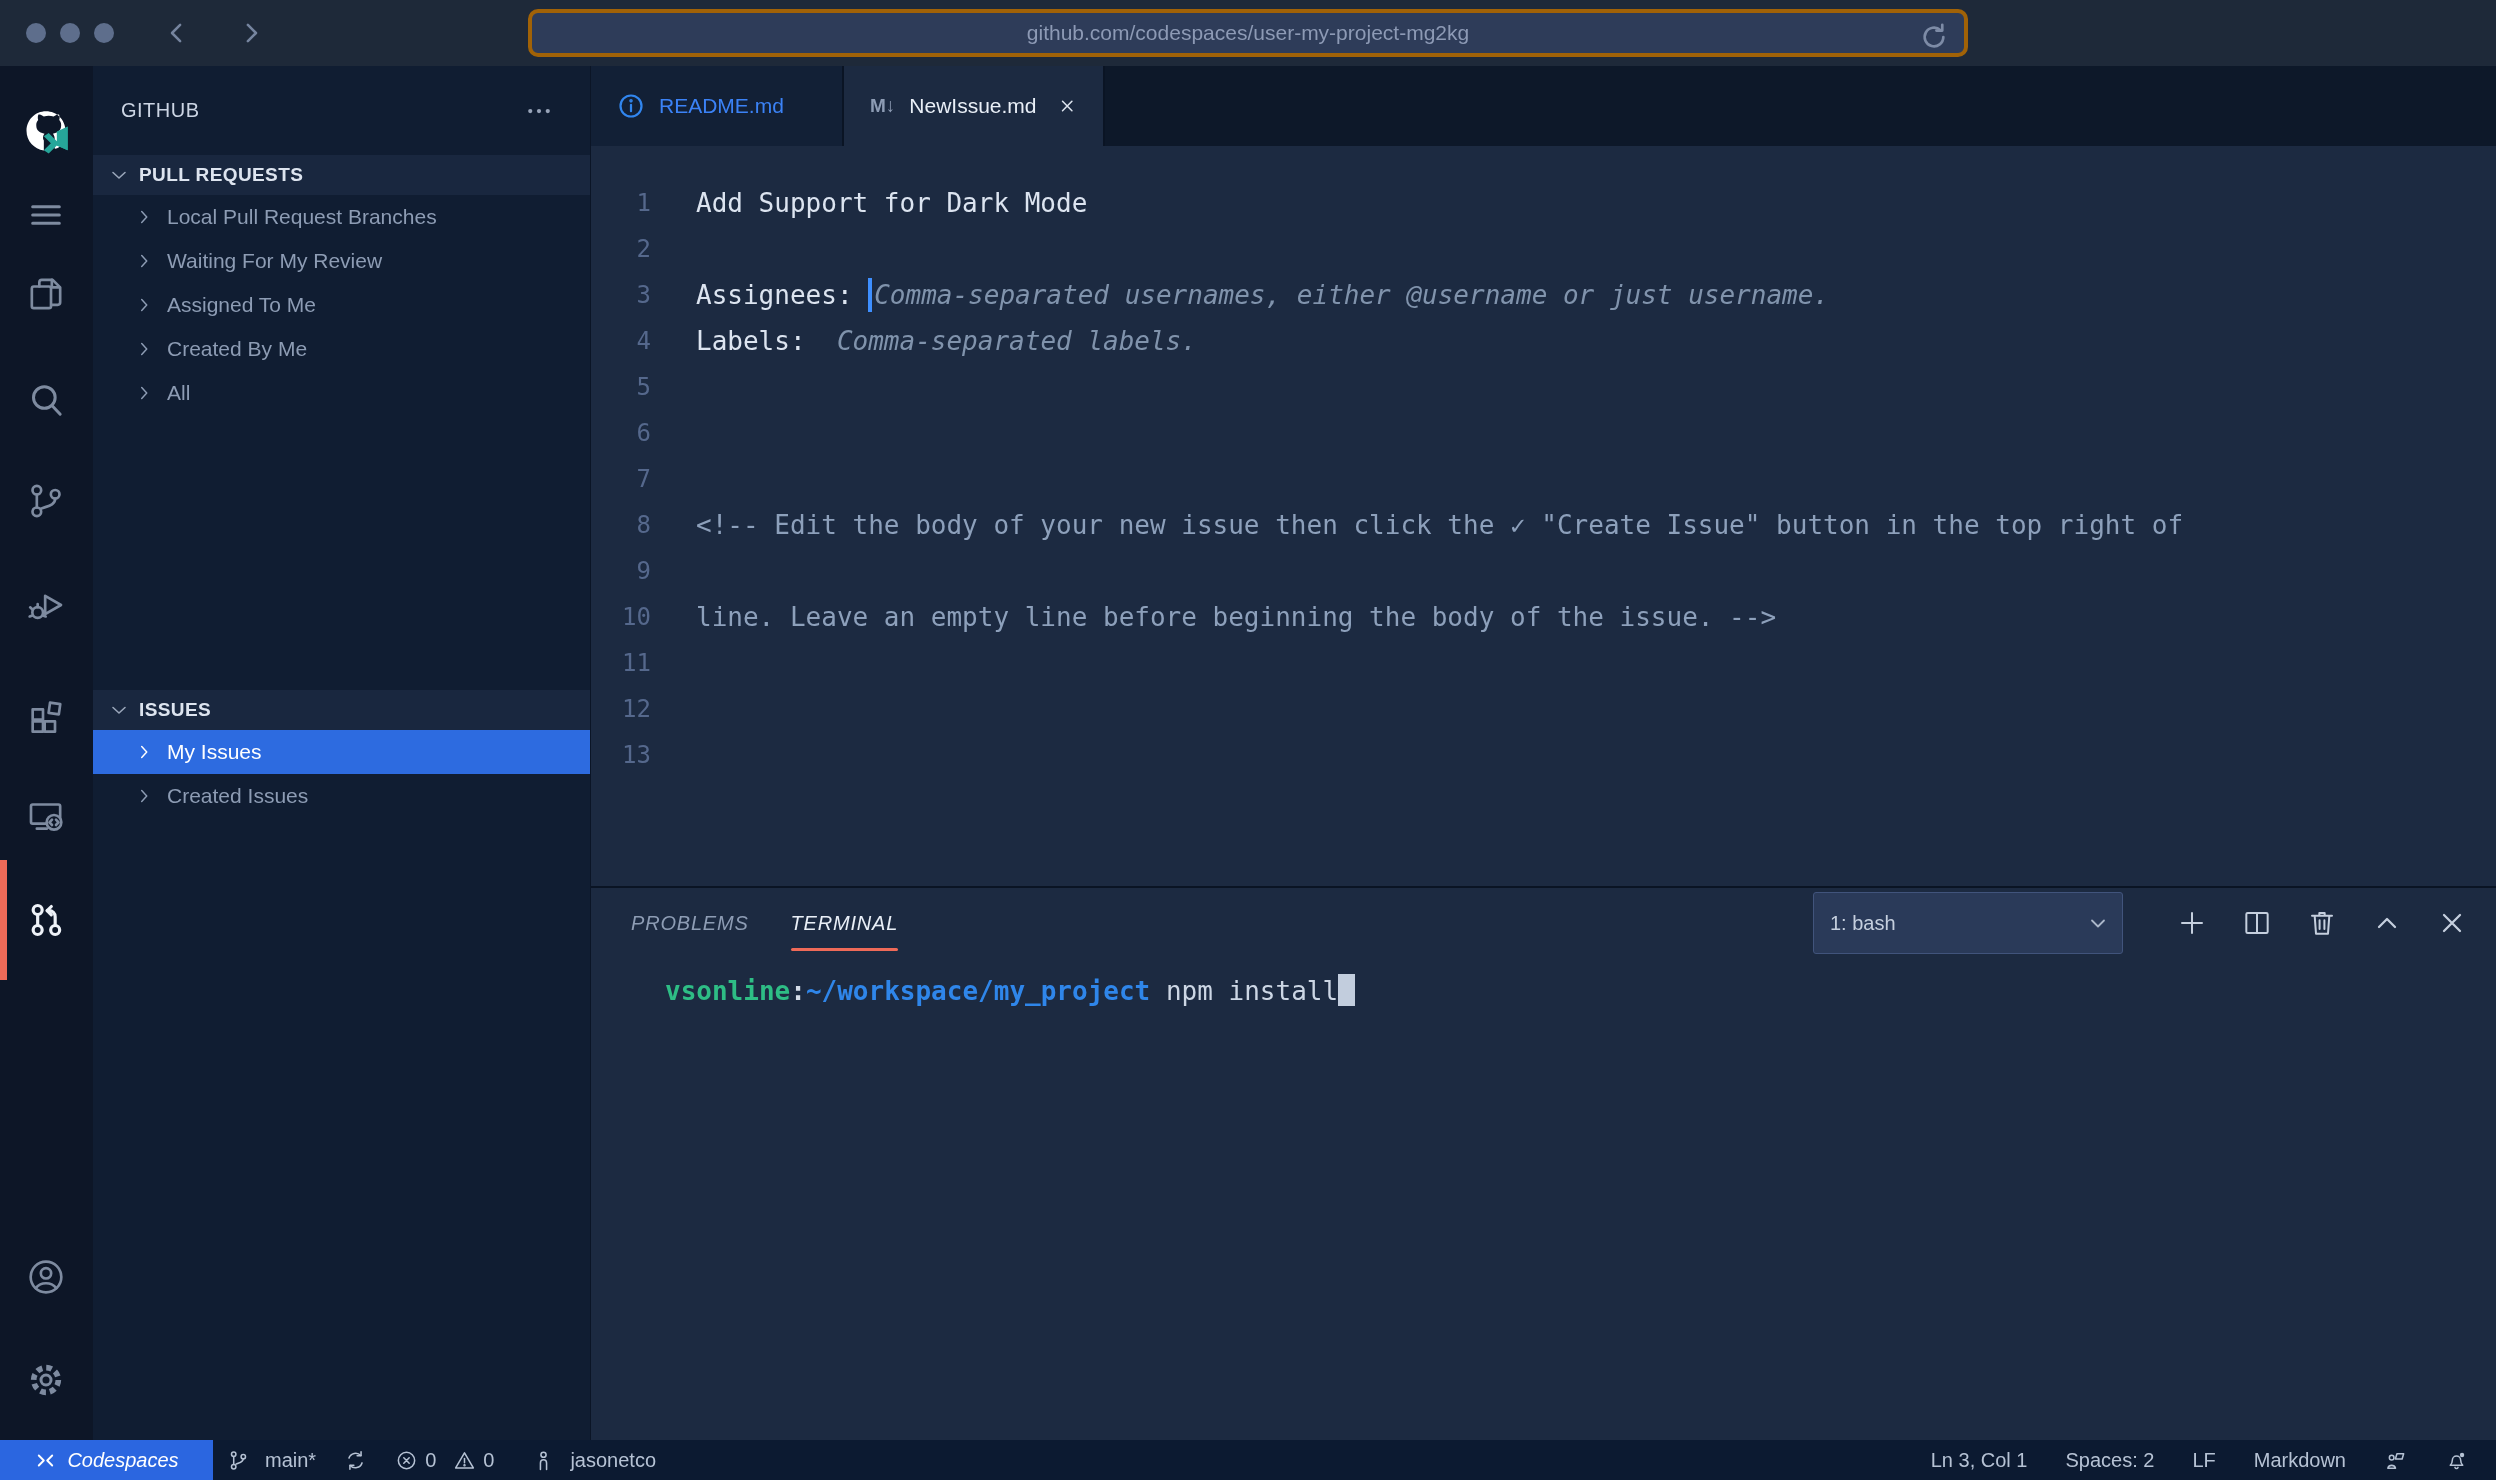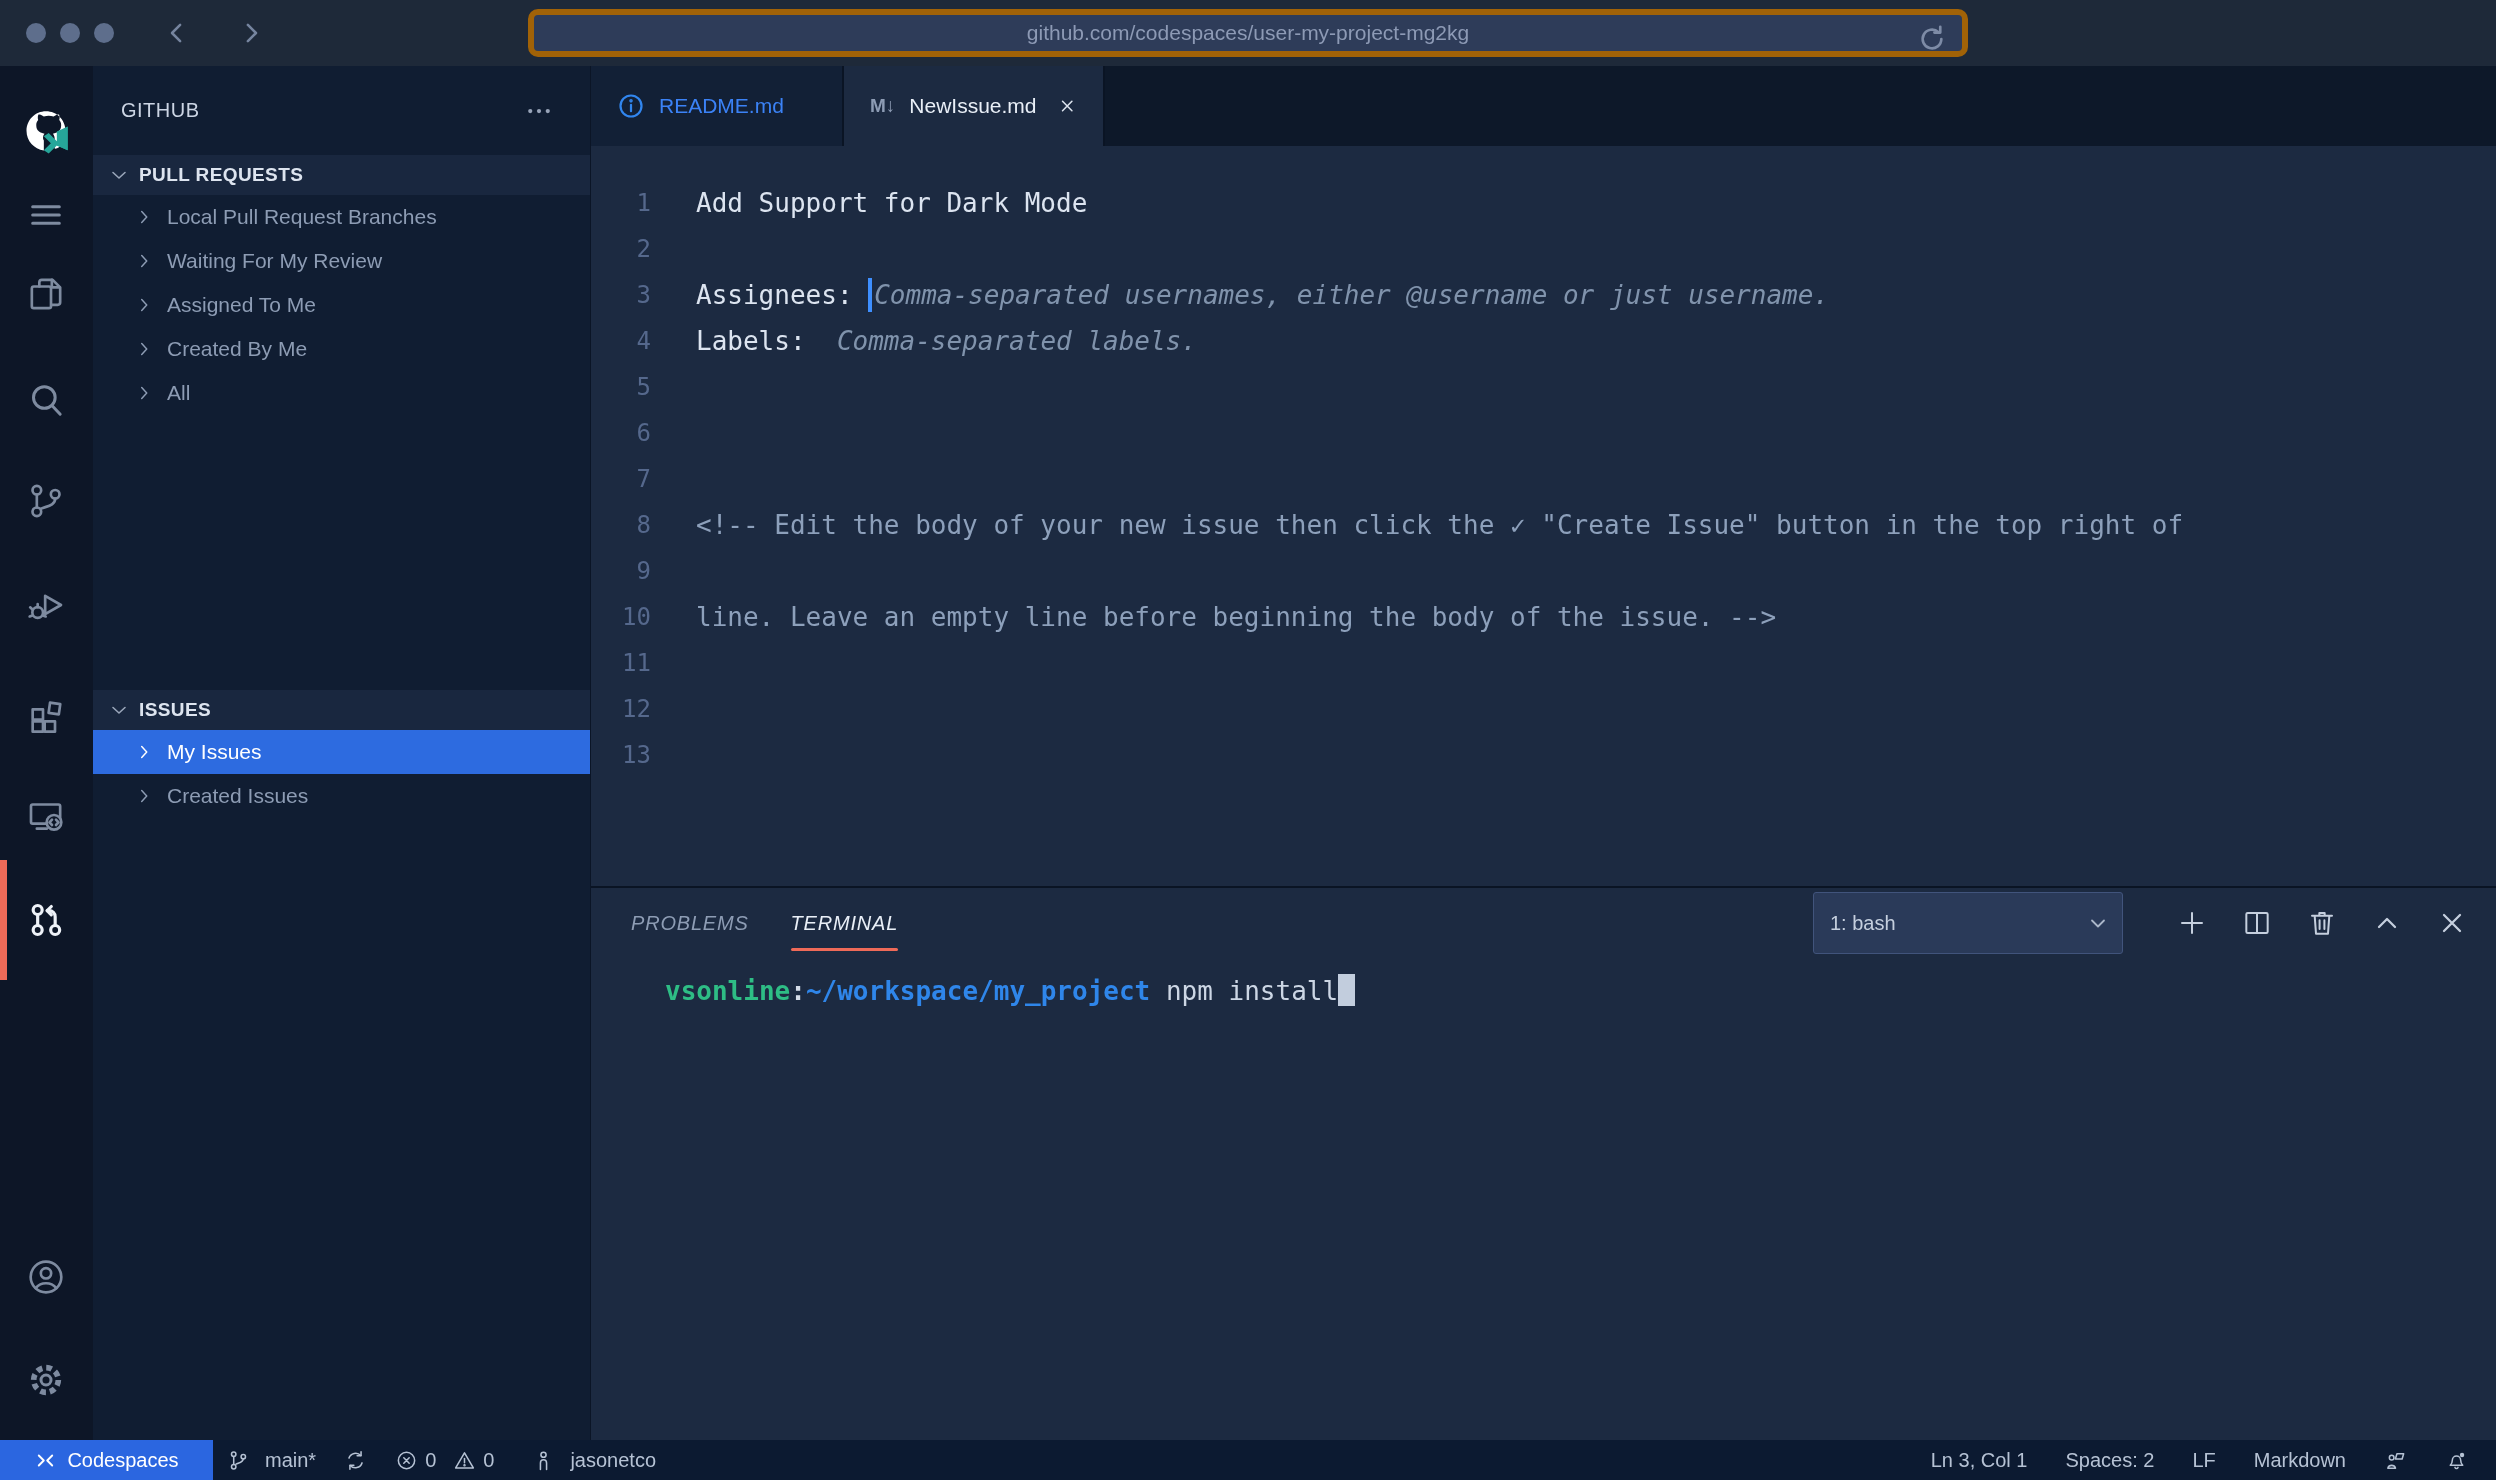--- a/index.html
+++ b/index.html
@@ -9,21 +9,21 @@
             background:#1e2939; display:flex; flex-direction:column; }
 
   
   .browser-bar { position:relative; height:66px; flex:0 0 66px; background:#1e2939;
                  display:flex; align-items:center; }
   .traffic { display:flex; gap:14px; margin-left:26px; }
   .traffic span { width:20px; height:20px; border-radius:50%; background:#5e6e8c; }
   .nav-arrows { display:flex; gap:44px; margin-left:48px; color:#76859f; }
   .nav-arrows svg { width:30px; height:30px; }
   .url-bar { position:absolute; left:50%; top:9px; transform:translateX(-50%);
-             width:1440px; height:48px; background:#2e3c59; border:6px solid #a16207;
+             width:1440px; height:48px; background:#2e3c59; border:4px solid #a16207;
              border-radius:10px; display:flex; align-items:center; justify-content:center; }
   .url-text { color:#8d9ab5; font-size:21px; }
   .url-refresh { position:absolute; right:14px; top:8px; width:32px; height:32px; color:#7d8ba6; }
 
   
   .app { flex:1 1 auto; display:flex; min-height:0; }
 
   
   .activity-bar { position:relative; width:93px; flex:0 0 93px; background:#0d1627; }
   .ab-icon { position:absolute; left:14px; width:64px; height:64px; display:flex;
@@ -92,21 +92,21 @@
   .prompt-colon { color:#d4dce8; font-weight:bold; }
   .prompt-path { color:#2f86ea; font-weight:bold; }
   .prompt-cmd { color:#ccd6e4; }
   .term-cursor { display:inline-block; width:17px; height:32px; background:#c2cddd; vertical-align:text-bottom; }
 
   
   .status-bar { height:40px; flex:0 0 40px; background:#0c1a31; display:flex; align-items:center;
                 color:#b6c2d4; font-size:20px; }
   .sb-item { display:flex; align-items:center; gap:15px; padding:0 14px; height:100%; }
   .sb-item svg { width:23px; height:23px; }
-  .sb-badge { width:213px; padding:0; justify-content:center; background:#2b66e0; color:#ffffff; gap:10px; }
+  .sb-badge { width:213px; padding:0; justify-content:center; background:#2b66e0; color:#ffffff; gap:10px;font-style:italic; }
   .sb-problems { gap:7px; }
   .sb-problems .num { margin-right:10px; }
   .sb-right { margin-left:auto; display:flex; align-items:center; gap:10px; padding-right:14px; }
   .sb-right .sb-item { padding:0 14px; }
   svg.stroke { fill:none; stroke:currentColor; stroke-width:1.6; stroke-linecap:round; stroke-linejoin:round; }
 </style>
 </head>
 <body>
 
 <div class="screen">

